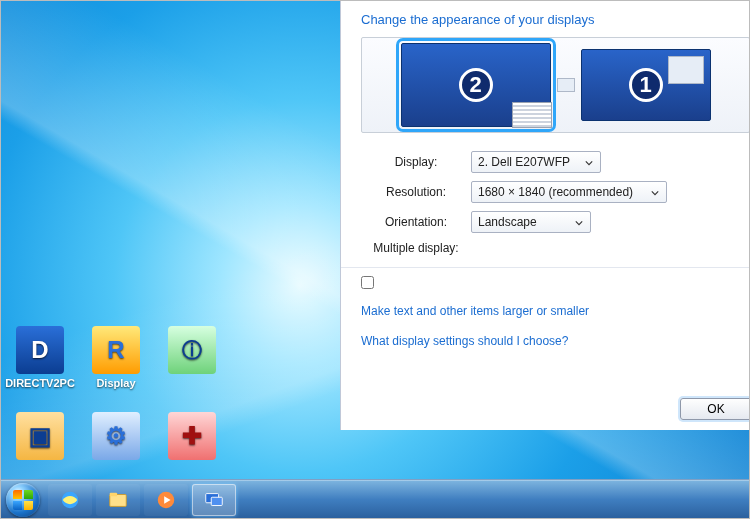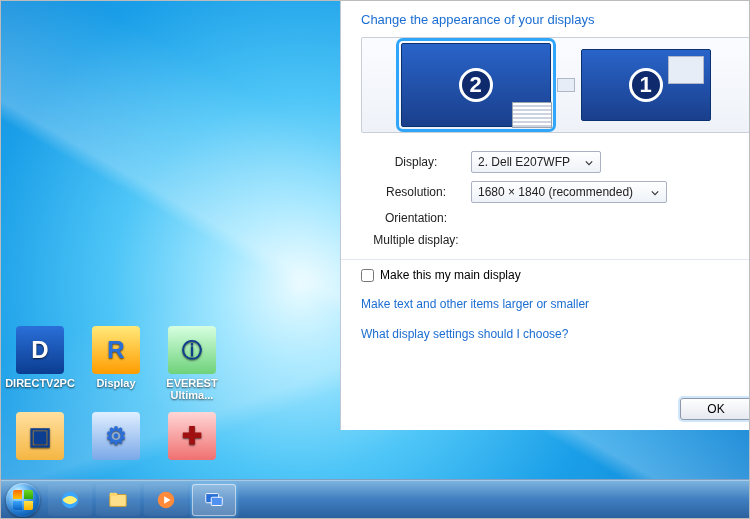--- a/index.html
+++ b/index.html
@@ -128,21 +128,20 @@
     <div class="lbl">DIRECTV2PC</div>
   </div>
   <div class="dicon" style="left:80px; top:326px">
     <div class="tile orange">R</div>
     <div class="lbl">Display</div>
   </div>
   <div class="dicon" style="left:156px;top:326px">
     <div class="tile green">
       <span style="font-size:20px;color:#0b3d91">ⓘ</span>
     </div>
-    <div class="lbl">EVEREST Ultima...</div>
   </div>
   <div class="dicon" style="left:4px;  top:412px">
     <div class="tile vm">▣</div>
     <div class="lbl"></div>
   </div>
   <div class="dicon" style="left:80px; top:412px">
     <div class="tile hw">⚙</div>
     <div class="lbl"></div>
   </div>
   <div class="dicon" style="left:156px;top:412px">
@@ -184,29 +183,36 @@
         <span class="arrow">
             <svg viewBox="0 0 10 10">
               <path d="M1 3 L5 7 L9 3" fill="none" stroke="#333" stroke-width="1.4"></path>
             </svg>
           </span>
       </div>
     </div>
 
     <div class="formrow">
       <div class="lab">Orientation:</div>
+      <div class="combo" style="width:120px">
+        <span>Landscape</span>
+        <span class="arrow">
+            <svg viewBox="0 0 10 10">
+              <path d="M1 3 L5 7 L9 3" fill="none" stroke="#333" stroke-width="1.4"></path>
+            </svg>
+          </span>
+      </div>
     </div>
 
     <div class="formrow">
       <div class="lab">Multiple display:</div>
     </div>
 
     <div class="chkrow">
       <input type="checkbox" style="">
-      <span>Make this my main display</span>
     </div>
 
     <div class="linkrow"><a>Make text and other items larger or smaller</a></div>
     <div class="linkrow"><a>What display settings should I choose?</a></div>
 
     <div class="btnbar">
       <button class="winbtn">OK</button>
     </div>
   </div>
 

